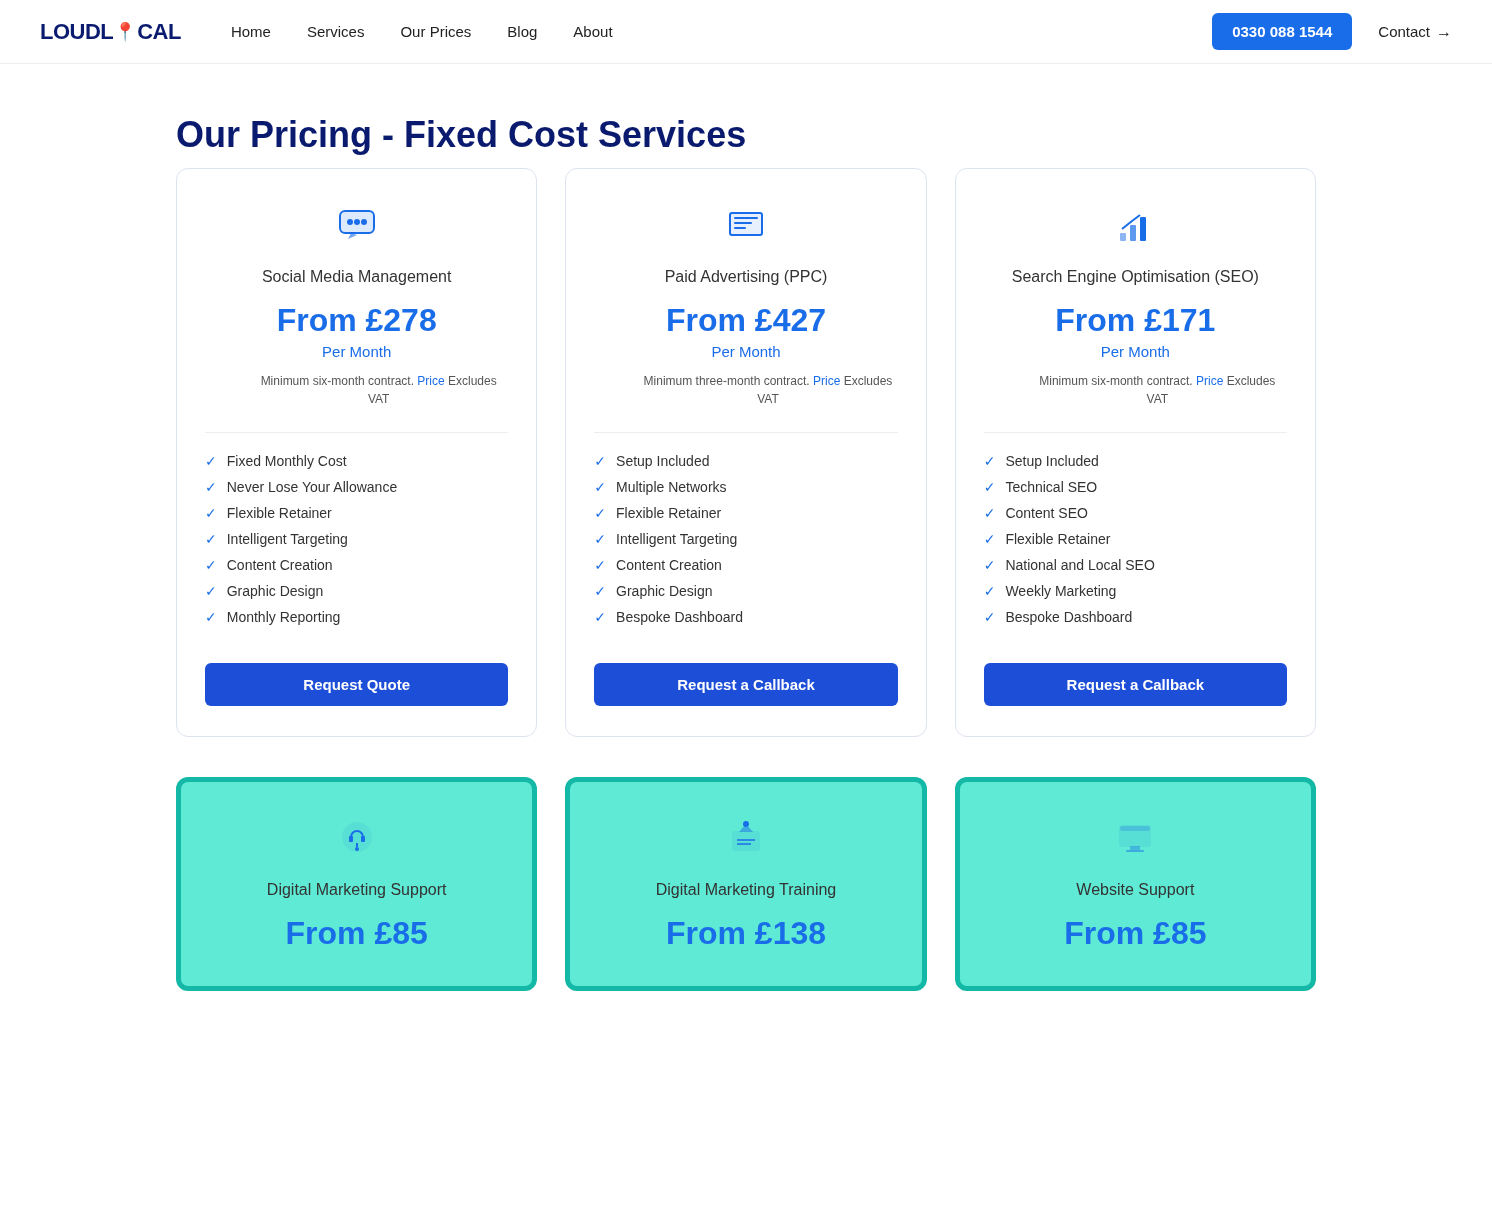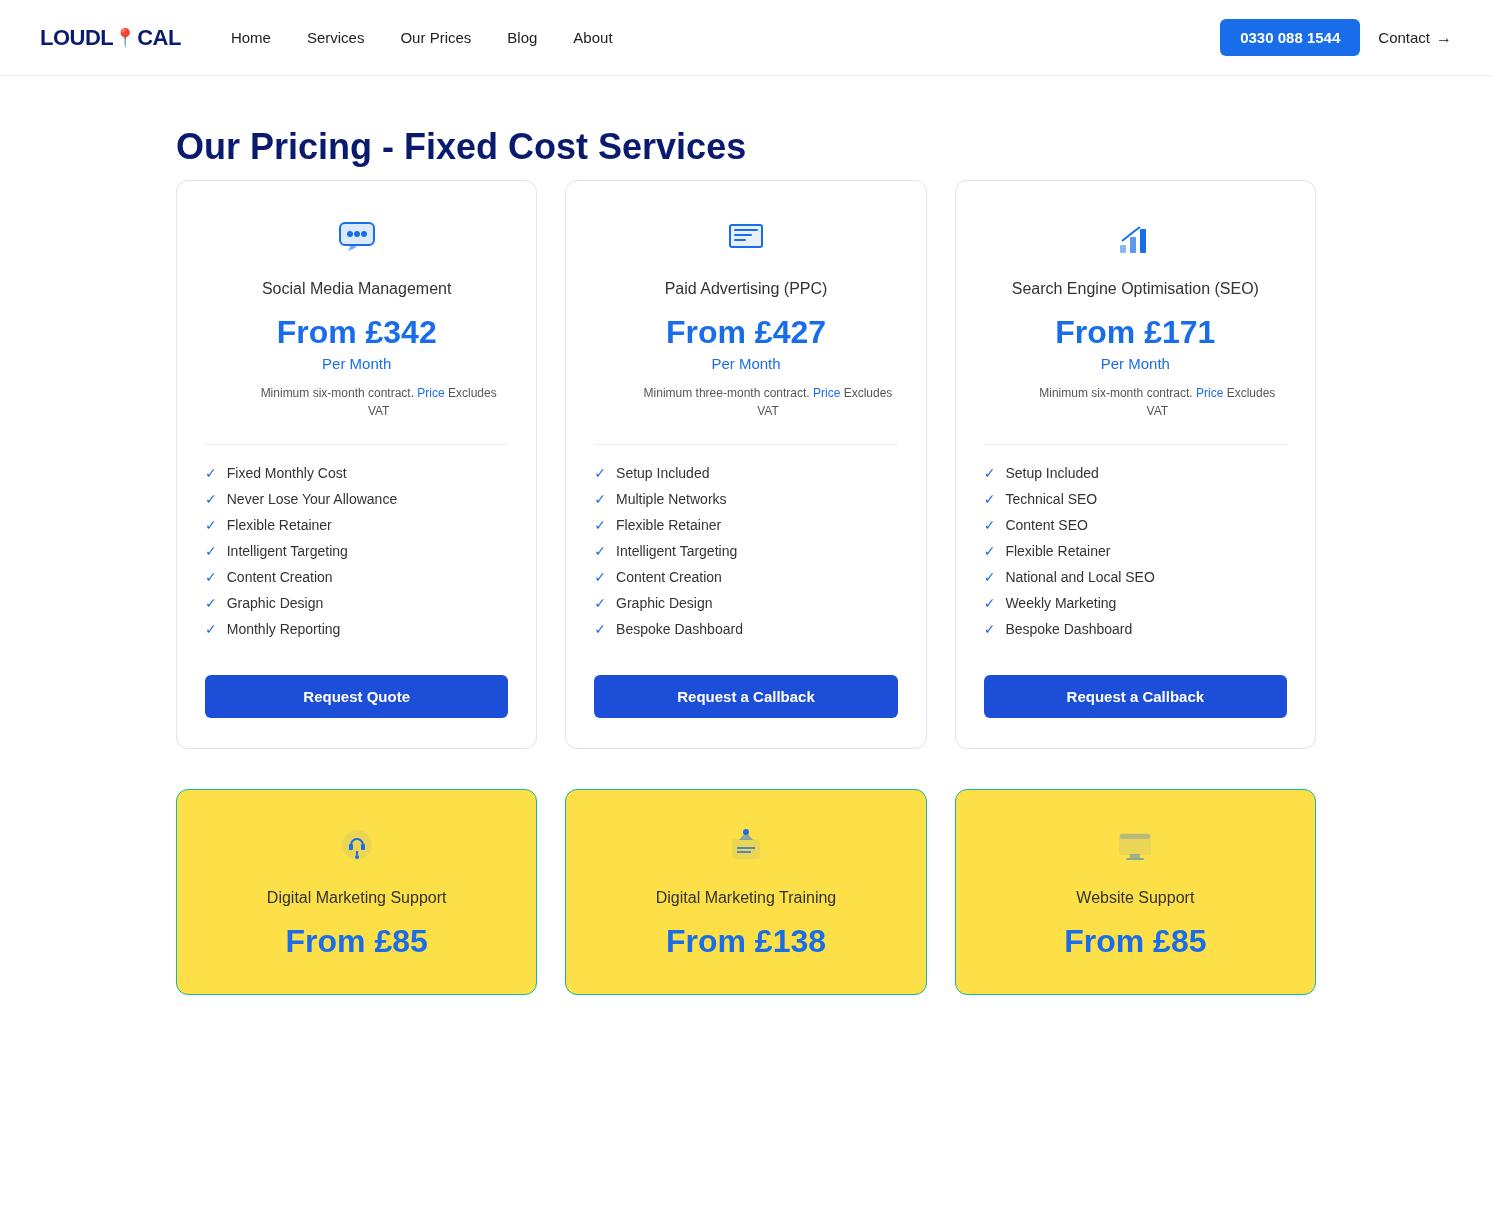--- a/index.html
+++ b/index.html
@@ -3,21 +3,21 @@
   <meta charset="utf-8">
   <style>
     *, *::before, *::after { box-sizing: border-box; margin: 0; padding: 0; }
     body { font-family: 'Segoe UI', Arial, sans-serif; background: #fff; color: #222; }
 
     
     nav {
       display: flex;
       align-items: center;
       padding: 0 40px;
-      height: 76px;
+      height: 64px;
       border-bottom: 1px solid #eee;
       position: relative;
       z-index: 10;
     }
     .nav-logo {
       font-size: 22px;
       font-weight: 900;
       color: #0a1a6e;
       letter-spacing: -0.5px;
       margin-right: 50px;
@@ -39,21 +39,21 @@
     }
     .nav-links li a {
       text-decoration: none;
       color: #222;
       font-size: 15px;
       font-weight: 500;
     }
     .nav-actions {
       display: flex;
       align-items: center;
-      gap: 18px;
+      gap: 26px;
     }
     .nav-phone-btn {
       background: #1a6de8;
       color: #fff;
       border: none;
       border-radius: 6px;
       padding: 10px 20px;
       font-size: 15px;
       font-weight: 600;
       cursor: pointer;
@@ -177,27 +177,27 @@
       margin-top: auto;
     }
 
     
     .pricing-grid-2 {
       display: grid;
       grid-template-columns: repeat(3, 1fr);
       gap: 28px;
     }
     .pricing-card-2 {
-      border: 1px solid #14b8a6;
+      border: 5px solid #14b8a6;
       border-radius: 12px;
       padding: 36px 28px 30px;
       display: flex;
       flex-direction: column;
       align-items: center;
-      background: #fde047;
+      background: #5eead4;
       min-height: 180px;
     }
   </style>
 </head>
 <body>
 
 <nav>
   <div class="nav-logo">
     LOUDL<span class="logo-pin">📍</span>CAL
   </div>
@@ -224,21 +224,21 @@
         <svg width="38" height="38" viewBox="0 0 38 38" fill="none">
           <rect x="2" y="6" width="34" height="22" rx="5" fill="#1a6de8" opacity="0.15"></rect>
           <rect x="2" y="6" width="34" height="22" rx="5" stroke="#1a6de8" stroke-width="2"></rect>
           <circle cx="12" cy="17" r="3" fill="#1a6de8"></circle>
           <circle cx="19" cy="17" r="3" fill="#1a6de8"></circle>
           <circle cx="26" cy="17" r="3" fill="#1a6de8"></circle>
           <path d="M13 28 L10 34 L19 30" fill="#1a6de8" opacity="0.6"></path>
         </svg>
       </div>
       <div class="card-title">Social Media Management</div>
-      <div class="card-price">From £342</div>
+      <div class="card-price">From £278</div>
       <div class="card-period">Per Month</div>
       <div class="card-note">
         Minimum six-month contract. <span style="color:#1a6de8;">Price</span> Excludes VAT
       </div>
       <hr class="card-divider">
       <ul class="card-features">
         <li>
             <span class="check-icon">✓</span>
             <span>Fixed Monthly Cost</span>
           </li>

